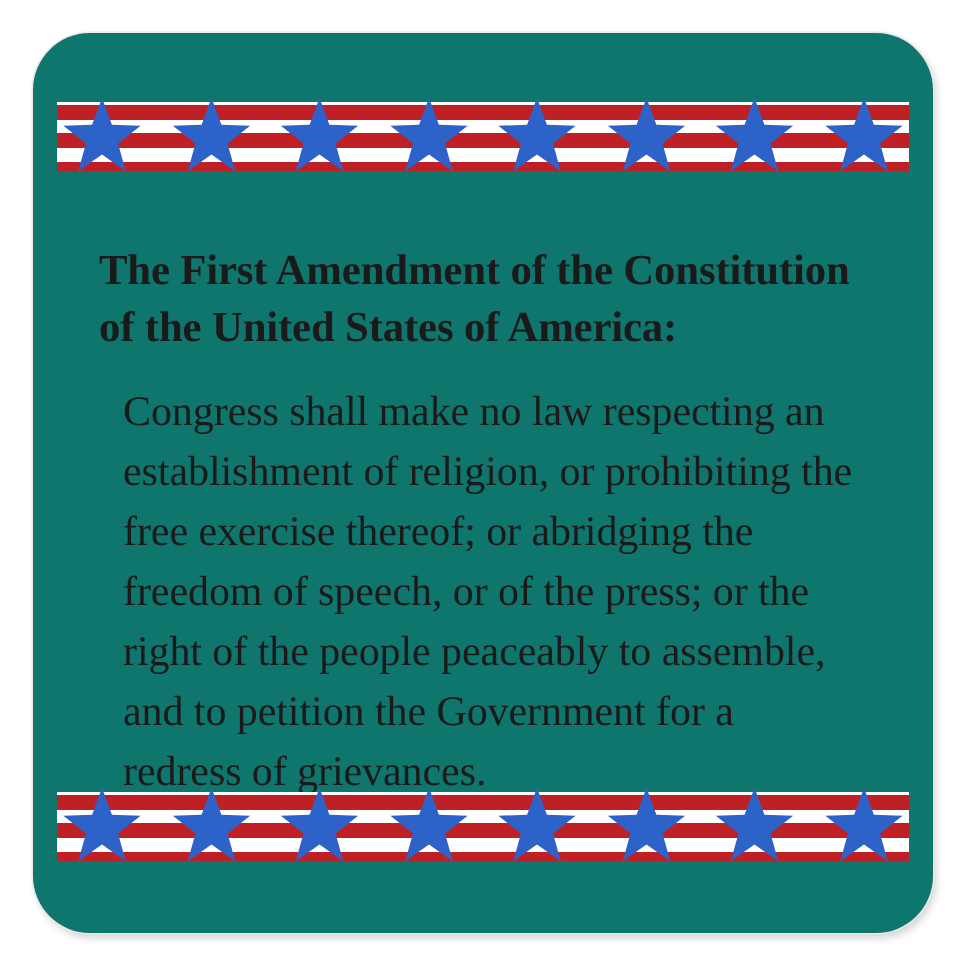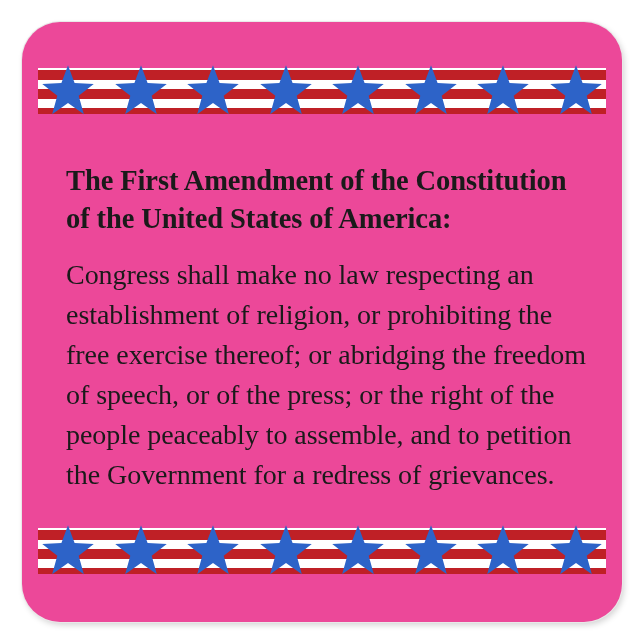--- a/index.html
+++ b/index.html
@@ -13,21 +13,21 @@
     font-family: "Liberation Serif", serif;
     overflow: hidden;
   }
 
   .sticker {
     position: absolute;
     left: 22px;
     top: 22px;
     width: 600px;
     height: 600px;
-    background: #ec4899;
+    background: #0f766e;
     border-radius: 38px;
     box-shadow: 0 0 0 1px #e9e9e9, 2px 3px 6px rgba(0,0,0,0.18);
     overflow: hidden;
   }
 
   
   .band {
     position: absolute;
     left: 16px;
     width: 568px;
@@ -87,21 +87,21 @@
     color: #1a1a1a;
     margin: 0 0 18px 0;
     letter-spacing: -0.1px;
   }
   .body-text {
     font-family: "Liberation Serif", serif;
     font-weight: normal;
     font-size: 28px;
     line-height: 1.425;
     color: #1a1a1a;
-    margin: 0;
+    margin: 16px;
     letter-spacing: -0.05px;
   }
 </style>
 </head>
 <body>
 
 <div class="sticker">
 
   <div class="band band-top">
     <div class="stripes"></div>

